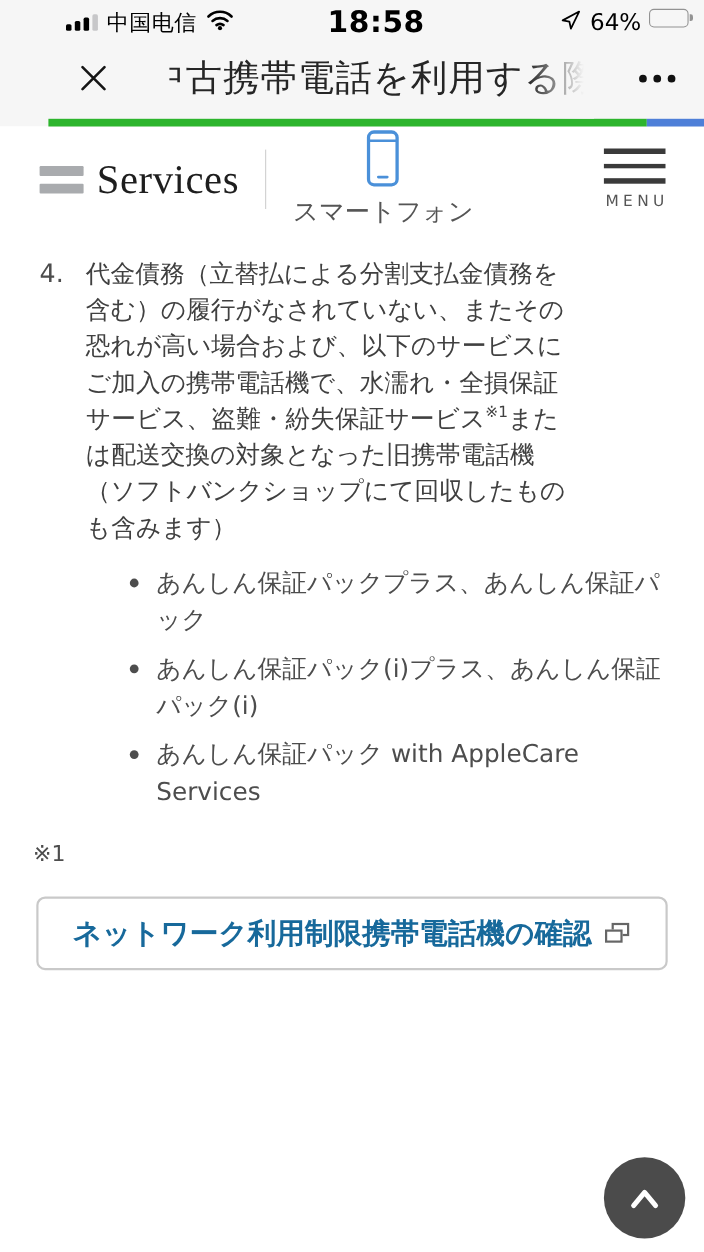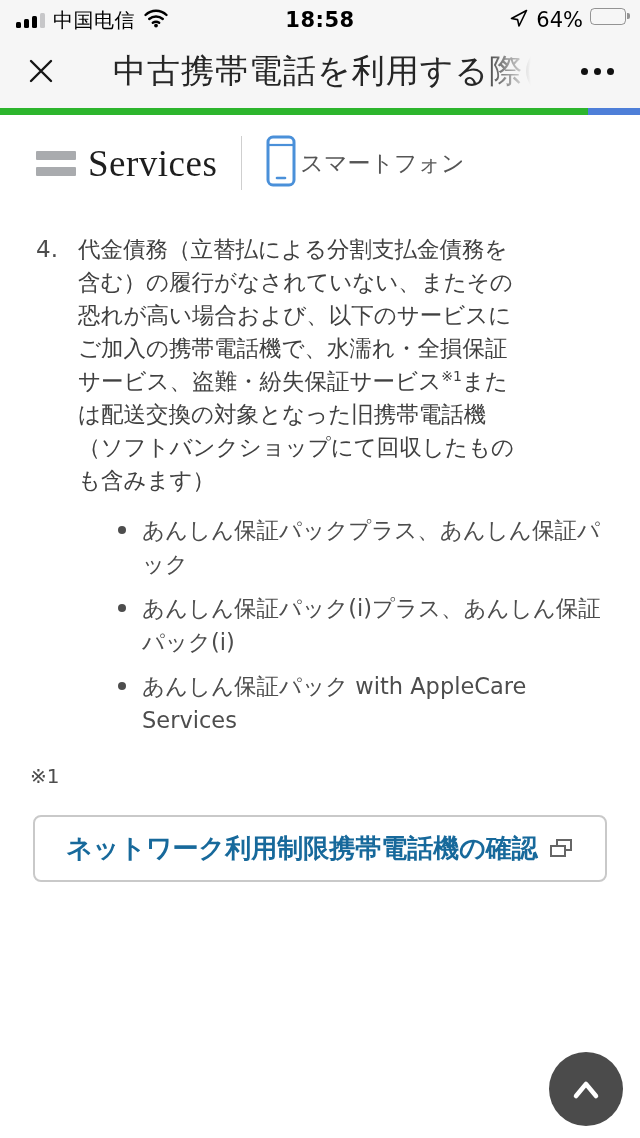--- a/index.html
+++ b/index.html
@@ -5,36 +5,36 @@
   * { margin: 0; padding: 0; box-sizing: border-box; }
   html, body { background: #ffffff; }
   body { font-family: "DejaVu Sans", "Liberation Sans", sans-serif; }
   .phone {
     position: relative; width: 640px; height: 1138px;
     background: #ffffff; overflow: hidden; margin: 0 auto;
     color: #4d4d4d;
   }
 
   
-  .top-chrome { background: #f6f6f6; }
+  .top-chrome { background: #f6f6f6; padding-left: 44px; }
   .status-bar {
     height: 34px; display: flex; align-items: center;
     padding: 6px 14px 0 16px; position: relative;
     font-size: 20px; color: #000;
   }
   .signal { display: flex; align-items: flex-end; gap: 3px; margin-right: 8px; }
   .signal i { display: block; width: 5px; border-radius: 1.5px; background: #000; }
   .signal i:nth-child(1) { height: 6px; }
   .signal i:nth-child(2) { height: 9px; }
   .signal i:nth-child(3) { height: 12px; }
   .signal i:nth-child(4) { height: 15px; background: #c7c7c9; }
   .carrier { font-size: 20px; letter-spacing: 0.5px; margin-right: 8px; }
   .time {
     position: absolute; left: 0; right: 0; text-align: center;
-    font-size: 21px; font-weight: bold; letter-spacing: 0.5px; pointer-events: none;
+    font-size: 27px; font-weight: bold; letter-spacing: 0.5px; pointer-events: none;
   }
   .status-right { margin-left: auto; display: flex; gap: 7px; z-index: 1; }
   .battery-pct { font-size: 21px; }
   .battery { position: relative; width: 36px; height: 17px; border: 1.5px solid rgba(0,0,0,0.4); border-radius: 4.5px; padding: 1.5px; }
   .battery .fill { height: 100%; background: #000; border-radius: 2px; }
   .battery .nub { position: absolute; right: -4.5px; top: 4.5px; width: 3px; height: 6px; background: rgba(0,0,0,0.4); border-radius: 0 2px 2px 0; }
 
   .nav-bar {
     height: 74px; display: flex; align-items: center;
     padding: 0 24px; position: relative;
@@ -62,21 +62,21 @@
   
   .site-header {
     height: 96px; background: #fff; display: flex; align-items: center;
     padding: 0 32px 0 36px;
   }
   .brand { display: flex; align-items: center; }
   .logo-mark { display: flex; flex-direction: column; gap: 7px; margin-right: 12px; }
   .logo-mark i { display: block; width: 40px; height: 9px; background: #a9abae; border-radius: 1px; }
   .logo-text { font-family: "Liberation Serif", "DejaVu Serif", serif; font-size: 37px; color: #1e1e1e; letter-spacing: 0.5px; }
   .header-divider { width: 1px; height: 54px; background: #cfcfcf; margin: 0 24px; }
-  .header-service { display: flex; align-items: center; gap: 4px; }
+  .header-service { display: flex; align-items: center; gap: 4px; flex-direction: column; }
   .header-subtitle { font-size: 23px; color: #555; line-height: 31px; }
   .menu-btn { margin-left: auto; display: flex; flex-direction: column; align-items: center; }
   .hamburger { display: flex; flex-direction: column; gap: 9px; }
   .hamburger i { display: block; width: 56px; height: 4.5px; background: #3a3a3a; }
   .menu-label { margin-top: 8px; font-size: 14px; color: #555; letter-spacing: 4px; text-indent: 4px; }
 
   
   .content { padding-top: 22px; }
   .num-item { display: flex; margin: 0 0 0 36px; }
   .num-item .num { width: 42px; flex: none; font-size: 23px; line-height: 33px; color: #4d4d4d; }
@@ -200,20 +200,28 @@
         <svg width="30" height="52" viewBox="0 0 30 52">
           <rect x="2" y="2" width="26" height="48" rx="5" fill="none" stroke="#4a90d9" stroke-width="3"></rect>
           <line x1="2" y1="10" x2="28" y2="10" stroke="#4a90d9" stroke-width="2.2"></line>
           <line x1="11" y1="43" x2="19" y2="43" stroke="#4a90d9" stroke-width="2.6" stroke-linecap="round"></line>
         </svg>
       </span>
       <span class="header-subtitle">
         <span style="display:block">スマートフォン</span>
       </span>
     </span>
+    <span class="menu-btn">
+      <span class="hamburger">
+          <i></i>
+          <i></i>
+          <i></i>
+        </span>
+      <span class="menu-label">MENU</span>
+    </span>
   </div>
 
   <div class="content">
 
     <div class="num-item">
       <span class="num">4.</span>
       <span class="txt"><span>代金債務（立替払による分割支払金債務を含む）の履行がなされていない、またその恐れが高い場合および、以下のサービスにご加入の携帯電話機で、水濡れ・全損保証サービス、盗難・紛失保証サービス</span><sup>※1</sup><span>または配送交換の対象となった旧携帯電話機（ソフトバンクショップにて回収したものも含みます）</span></span>
     </div>
 
     <ul class="bullets">

